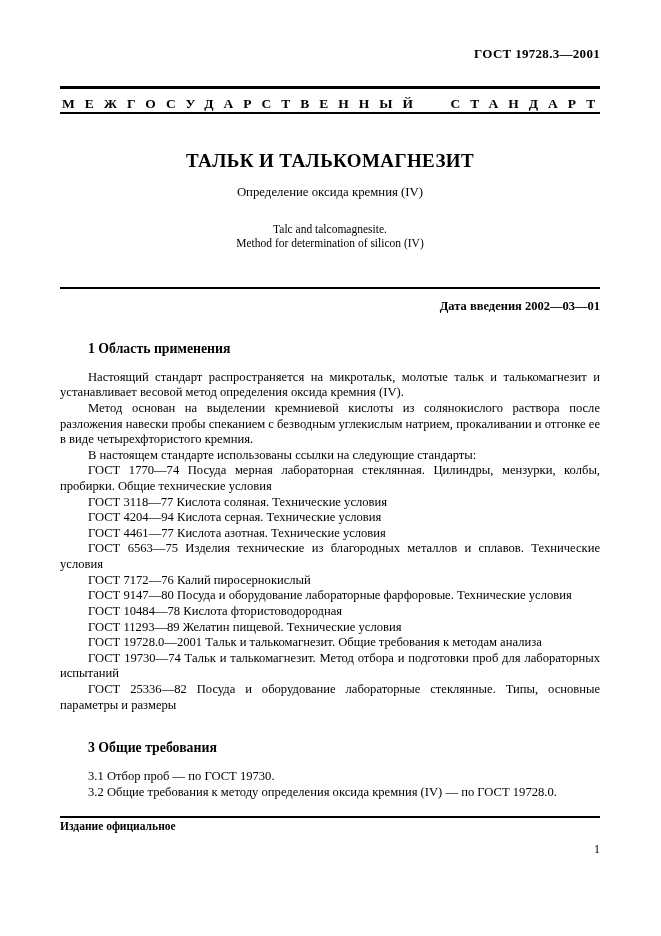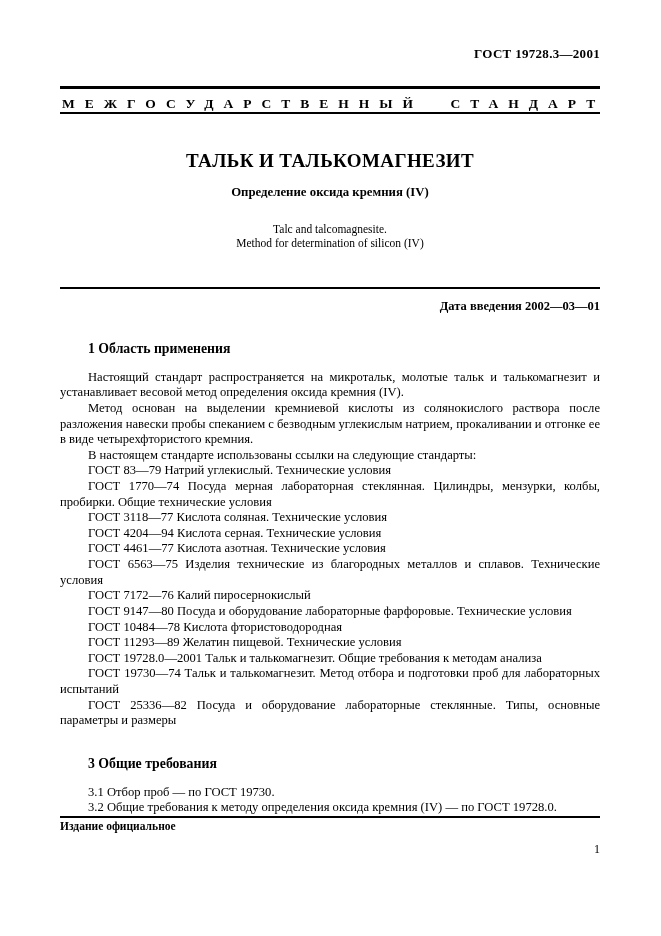--- a/index.html
+++ b/index.html
@@ -42,21 +42,21 @@
   .title-ru {
     margin-top: 36px;
     text-align: center;
     font-weight: bold;
     font-size: 19px;
     letter-spacing: 0.4px;
   }
   .subtitle-ru {
     margin-top: 13px;
     text-align: center;
-    font-weight: bold;
+    font-weight: normal;
     font-size: 12.8px;
   }
   .title-en {
     margin-top: 22px;
     text-align: center;
     font-size: 11.5px;
     line-height: 1.25;
   }
   .title-en + .title-en {
     margin-top: 0;
@@ -123,21 +123,20 @@
   <div class="intro-date">Дата введения 2002—03—01</div>
 
   <div>
     <div class="section-heading">1 Область применения</div>
     <p class="para">Настоящий стандарт распространяется на микротальк, молотые тальк и талькомагнезит и устанавливает весовой метод определения оксида кремния (IV).</p>
     <p class="para">Метод основан на выделении кремниевой кислоты из солянокислого раствора после разложения навески пробы спеканием с безводным углекислым натрием, прокаливании и отгонке ее в виде четырехфтористого кремния.</p>
   </div>
 
   <div>
     <p class="para">В настоящем стандарте использованы ссылки на следующие стандарты:</p>
-    <p class="para">ГОСТ 83—79  Натрий углекислый. Технические условия</p>
     <p class="para">ГОСТ 1770—74  Посуда мерная лабораторная стеклянная. Цилиндры, мензурки, колбы, пробирки. Общие технические условия</p>
     <p class="para">ГОСТ 3118—77  Кислота соляная. Технические условия</p>
     <p class="para">ГОСТ 4204—94  Кислота серная. Технические условия</p>
     <p class="para">ГОСТ 4461—77  Кислота азотная. Технические условия</p>
     <p class="para">ГОСТ 6563—75  Изделия технические из благородных металлов и сплавов. Технические условия</p>
     <p class="para">ГОСТ 7172—76  Калий пиросернокислый</p>
     <p class="para">ГОСТ 9147—80  Посуда и оборудование лабораторные фарфоровые. Технические условия</p>
     <p class="para">ГОСТ 10484—78  Кислота фтористоводородная</p>
     <p class="para">ГОСТ 11293—89  Желатин пищевой. Технические условия</p>
     <p class="para">ГОСТ 19728.0—2001  Тальк и талькомагнезит. Общие требования к методам анализа</p>

